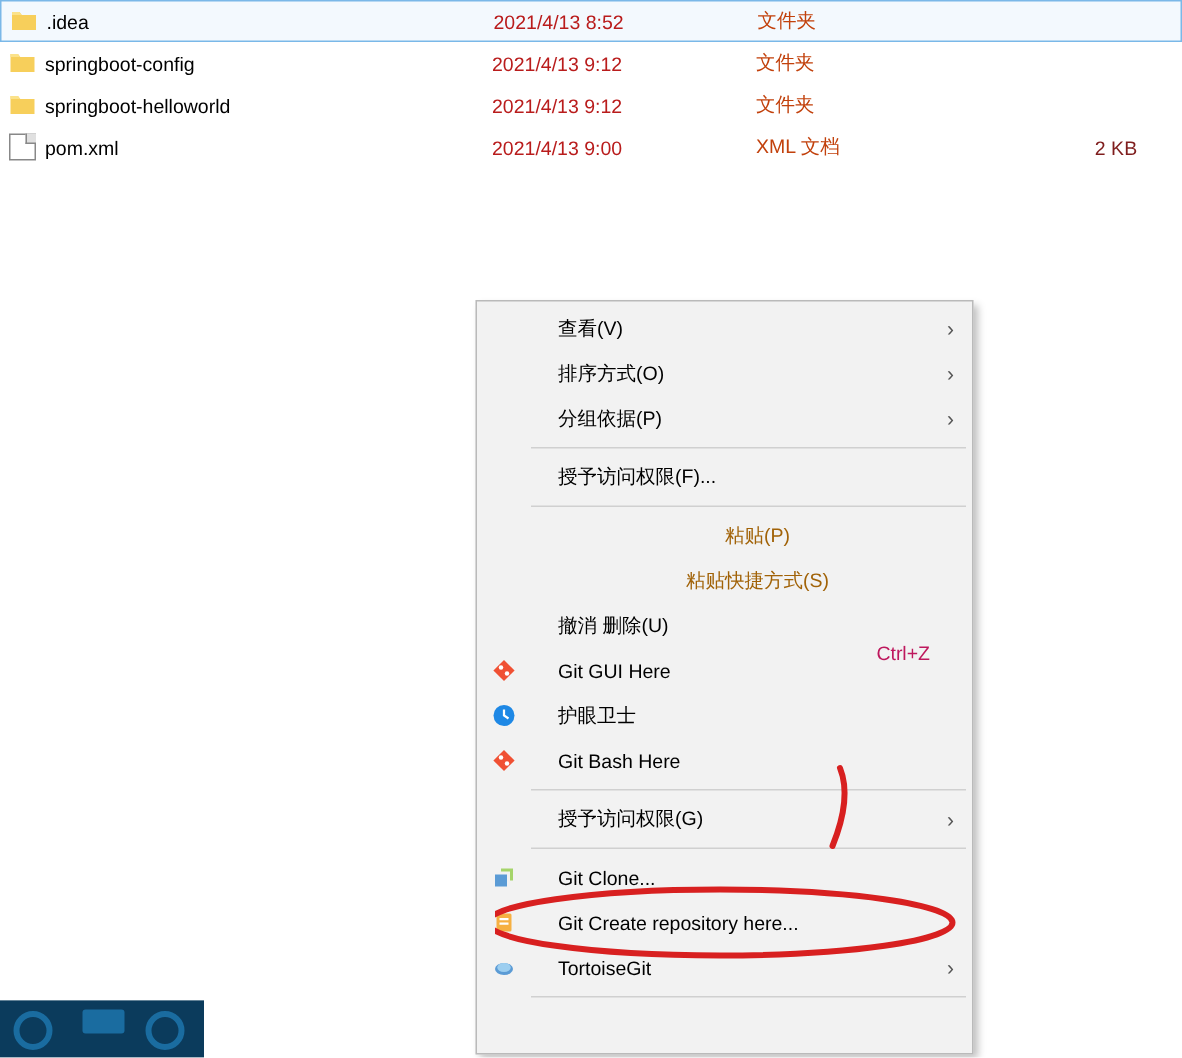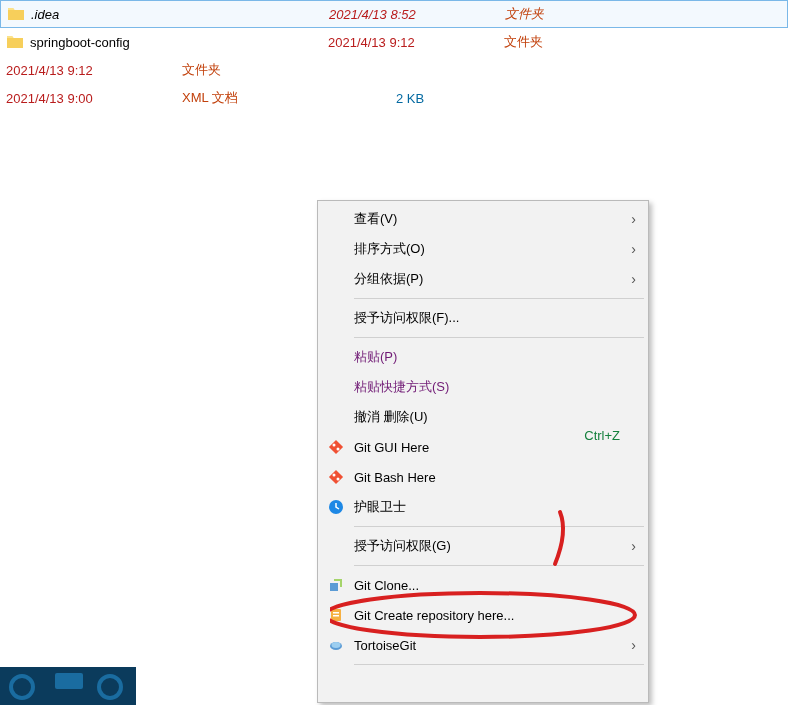--- a/index.html
+++ b/index.html
@@ -17,31 +17,30 @@
     }
     .file-row {
       display: flex;
       align-items: center;
       height: 28px;
       padding-left: 6px;
     }
     .file-row.selected {
       border: 1px solid #7ab8e8;
       background: #f3f9fe;
-      font-style: italic;
     }
     .col-name {
       width: 322px;
       display: flex;
       align-items: center;
       gap: 6px;
     }
     .col-date { width: 176px; color: #b91c1c; }
     .col-type { width: 214px; color: #c2410c; }
-    .col-size { width: 60px; color: #0369a1; text-align: left; padding-right: 8px; }
+    .col-size { width: 60px; color: #7f1d1d; text-align: center; padding-right: 8px; }
     .icon {
       width: 18px;
       height: 18px;
       display: inline-flex;
       align-items: center;
       justify-content: center;
       flex-shrink: 0;
     }
     .folder-icon svg { width: 18px; height: 18px; }
     .xml-icon {
@@ -95,24 +94,25 @@
       width: 24px;
       display: inline-flex;
       align-items: center;
       justify-content: center;
       flex-shrink: 0;
     }
     .menu-label {
       flex: 1;
       padding-left: 6px;
       color: #000;
-    }
-    .menu-item.disabled .menu-label { color: #701a75; }
+      margin-left: 18px;
+    }
+    .menu-item.disabled .menu-label { color: #a16207; text-align: center; }
     .menu-shortcut {
-      color: #15803d;
+      color: #be185d;
       padding-right: 18px;
       margin-top: 36px;
     }
     .menu-arrow {
       position: absolute;
       right: 10px;
       font-size: 14px;
       color: #555;
     }
     .menu-separator {
@@ -164,25 +164,38 @@
             <path fill="#fbe28a" d="M1 3 h5 l1.5 2 H1 z"></path>
           </svg>
       </span>
       <span>springboot-config</span>
     </div>
     <div class="col-date">2021/4/13 9:12</div>
     <div class="col-type">文件夹</div>
     <div class="col-size"></div>
   </div>
   <div class="file-row">
+    <div class="col-name">
+      <span class="icon folder-icon">
+        <svg viewBox="0 0 18 18">
+            <path fill="#f7cf5b" d="M1 3 h5 l1.5 2 H17 v10 H1 z"></path>
+            <path fill="#fbe28a" d="M1 3 h5 l1.5 2 H1 z"></path>
+          </svg>
+      </span>
+      <span>springboot-helloworld</span>
+    </div>
     <div class="col-date">2021/4/13 9:12</div>
     <div class="col-type">文件夹</div>
     <div class="col-size"></div>
   </div>
   <div class="file-row">
+    <div class="col-name">
+      <span class="icon xml-icon"></span>
+      <span>pom.xml</span>
+    </div>
     <div class="col-date">2021/4/13 9:00</div>
     <div class="col-type">XML 文档</div>
     <div class="col-size">2 KB</div>
   </div>
 </div>
 
 <div class="context-menu">
   <div class="menu-item">
     <span class="menu-icon"></span>
     <span class="menu-label">查看(V)</span>
@@ -223,35 +236,35 @@
           <path fill="#f05033" transform="rotate(45 8 8)" d="M3 3 h10 v10 h-10 z"></path>
           <circle cx="6" cy="6" r="1.5" fill="#fff"></circle>
           <circle cx="10" cy="10" r="1.5" fill="#fff"></circle>
         </svg>
     </span>
     <span class="menu-label">Git GUI Here</span>
   </div>
   <div class="menu-item">
     <span class="menu-icon">
       <svg width="16" height="16" viewBox="0 0 16 16">
+          <circle cx="8" cy="8" r="7" fill="#1e88e5"></circle>
+          <path stroke="#fff" stroke-width="1.5" fill="none" d="M8 4 v4 l3 2"></path>
+        </svg>
+    </span>
+    <span class="menu-label">护眼卫士</span>
+  </div>
+  <div class="menu-item">
+    <span class="menu-icon">
+      <svg width="16" height="16" viewBox="0 0 16 16">
           <path fill="#f05033" transform="rotate(45 8 8)" d="M3 3 h10 v10 h-10 z"></path>
           <circle cx="6" cy="6" r="1.5" fill="#fff"></circle>
           <circle cx="10" cy="10" r="1.5" fill="#fff"></circle>
         </svg>
     </span>
     <span class="menu-label">Git Bash Here</span>
-  </div>
-  <div class="menu-item">
-    <span class="menu-icon">
-      <svg width="16" height="16" viewBox="0 0 16 16">
-          <circle cx="8" cy="8" r="7" fill="#1e88e5"></circle>
-          <path stroke="#fff" stroke-width="1.5" fill="none" d="M8 4 v4 l3 2"></path>
-        </svg>
-    </span>
-    <span class="menu-label">护眼卫士</span>
   </div>
   <div class="menu-separator"></div>
   <div class="menu-item">
     <span class="menu-icon"></span>
     <span class="menu-label">授予访问权限(G)</span>
     <span class="menu-arrow">›</span>
   </div>
   <div class="menu-separator"></div>
   <div class="menu-item">
     <span class="menu-icon">

